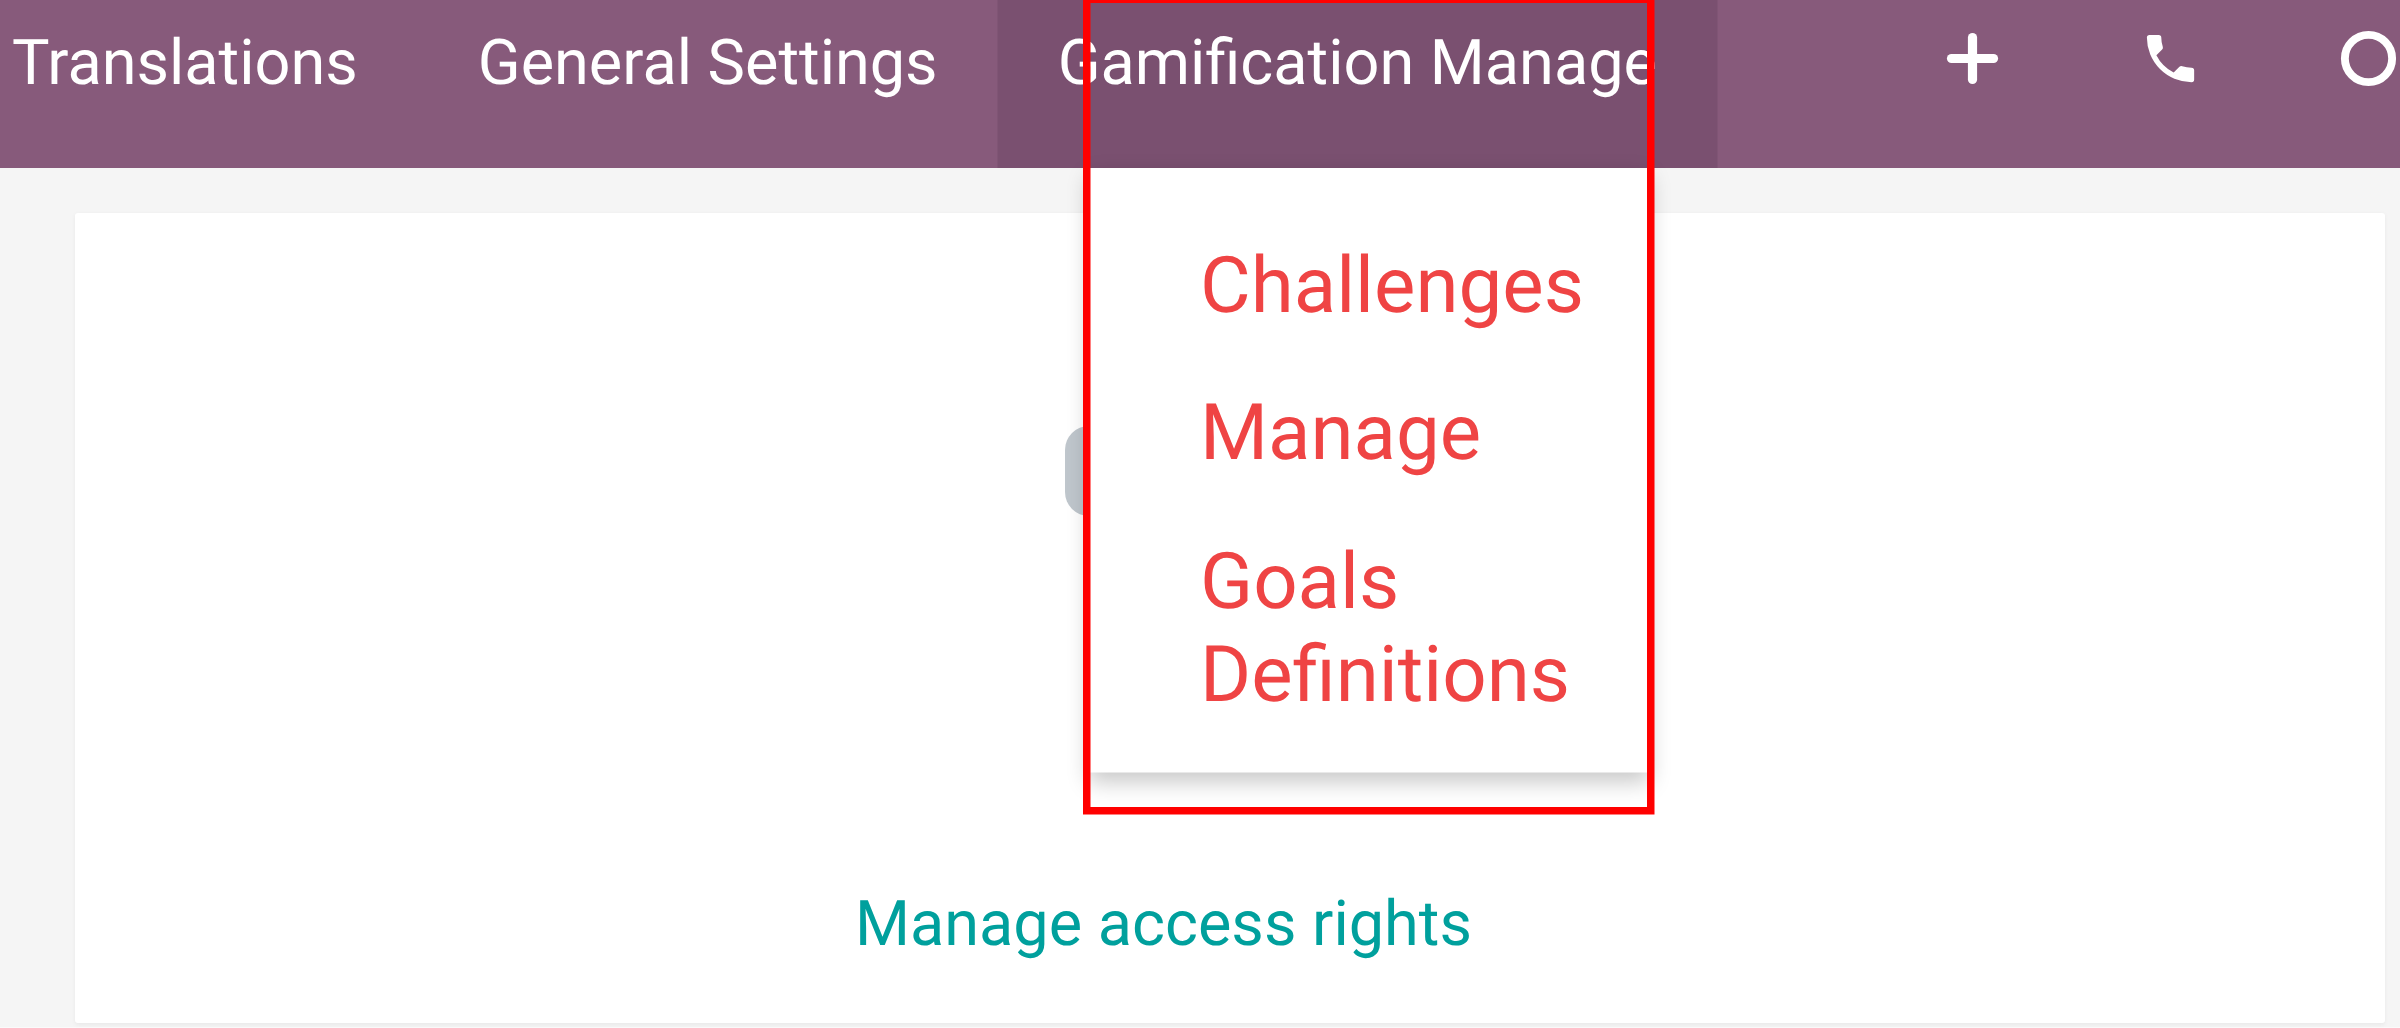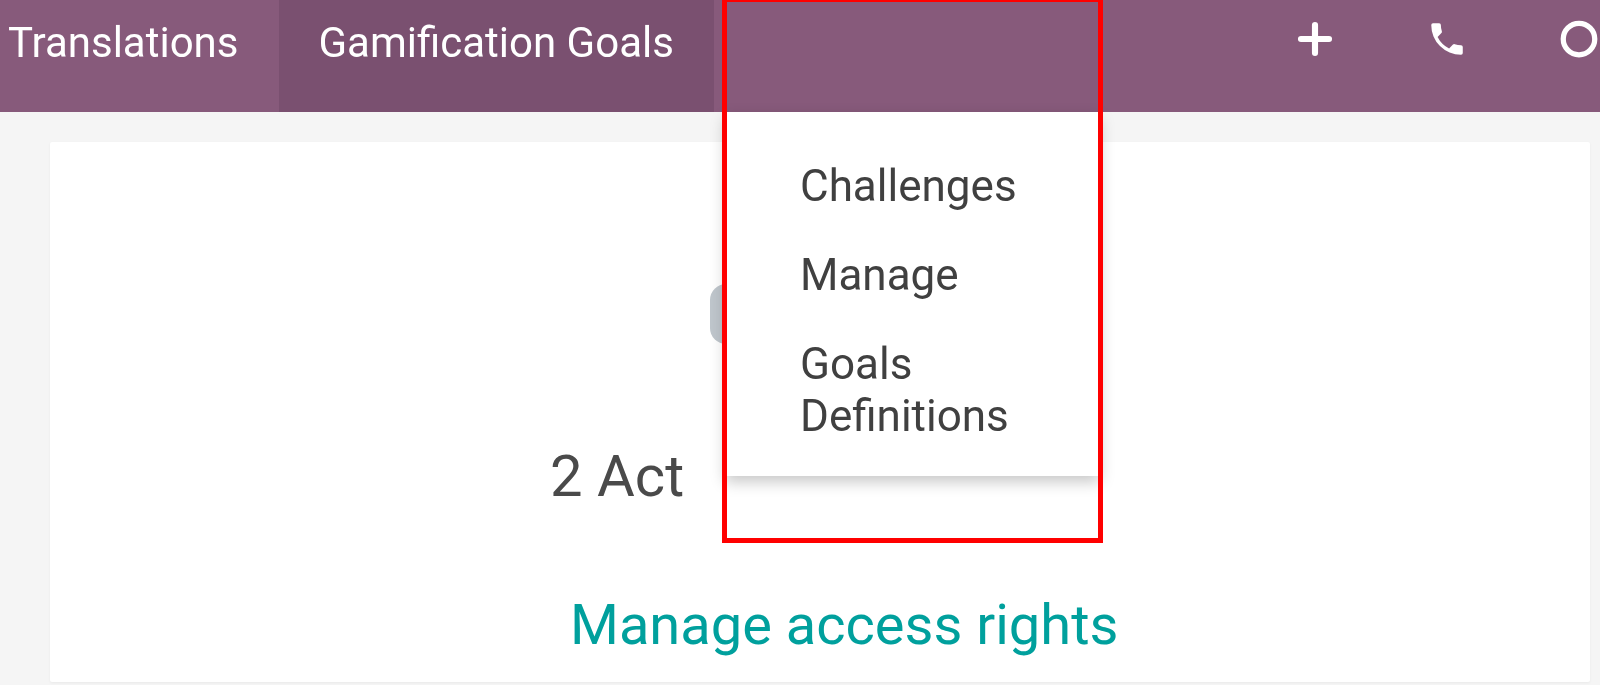--- a/index.html
+++ b/index.html
@@ -77,39 +77,39 @@
       top: 300px;
       left: 500px;
       font-size: 58px;
       color: #4a4a4a;
       font-weight: 400;
     }
     .link-text {
       position: absolute;
       top: 450px;
       left: 520px;
-      font-size: 56px;
+      font-size: 42px;
       color: #00a09d;
       font-weight: 400;
       cursor: pointer;
     }
     .dropdown {
       position: absolute;
       top: 112px;
       left: 725px;
       width: 375px;
       background: #fff;
       box-shadow: 0 6px 14px rgba(0,0,0,0.22);
       padding: 30px 0 15px 0;
       z-index: 10;
     }
     .dropdown-item {
       padding: 18px 30px 18px 75px;
-      font-size: 44px;
-      color: #404040;
+      font-size: 52px;
+      color: #ef4444;
       cursor: pointer;
       line-height: 1.2;
     }
     .highlight-box {
       position: absolute;
       top: -3px;
       left: 722px;
       width: 381px;
       height: 546px;
       border: 5px solid #ff0000;
@@ -117,22 +117,25 @@
       z-index: 20;
     }
   </style>
 </head>
 <body>
 
 <div class="topbar">
   <div class="topbar-item first">
     <span>Translations</span>
   </div>
+  <div class="topbar-item">
+    <span>General Settings</span>
+  </div>
   <div class="topbar-item active">
-    <span>Gamification Goals</span>
+    <span>Gamification Manage</span>
   </div>
   <div class="spacer"></div>
   <div class="icon-wrap">
     <span>
       <svg width="42" height="42" viewBox="0 0 24 24" fill="none" stroke="#fff" stroke-width="3.5" stroke-linecap="round">
         <line x1="12" y1="4" x2="12" y2="20"></line>
         <line x1="4" y1="12" x2="20" y2="12"></line>
       </svg>
     </span>
   </div>
@@ -148,21 +151,20 @@
       <svg width="42" height="42" viewBox="0 0 24 24" fill="none" stroke="#fff" stroke-width="3">
         <circle cx="12" cy="12" r="9"></circle>
       </svg>
     </span>
   </div>
 </div>
 
 <div class="content-area">
   <div class="card">
     <div class="avatar-bump"></div>
-    <div class="big-text">2 Act</div>
     <div class="link-text">Manage access rights</div>
   </div>
 </div>
 
 <div class="dropdown">
   <div class="dropdown-item">
     <span>Challenges</span>
   </div>
   <div class="dropdown-item">
     <span>Manage</span>

